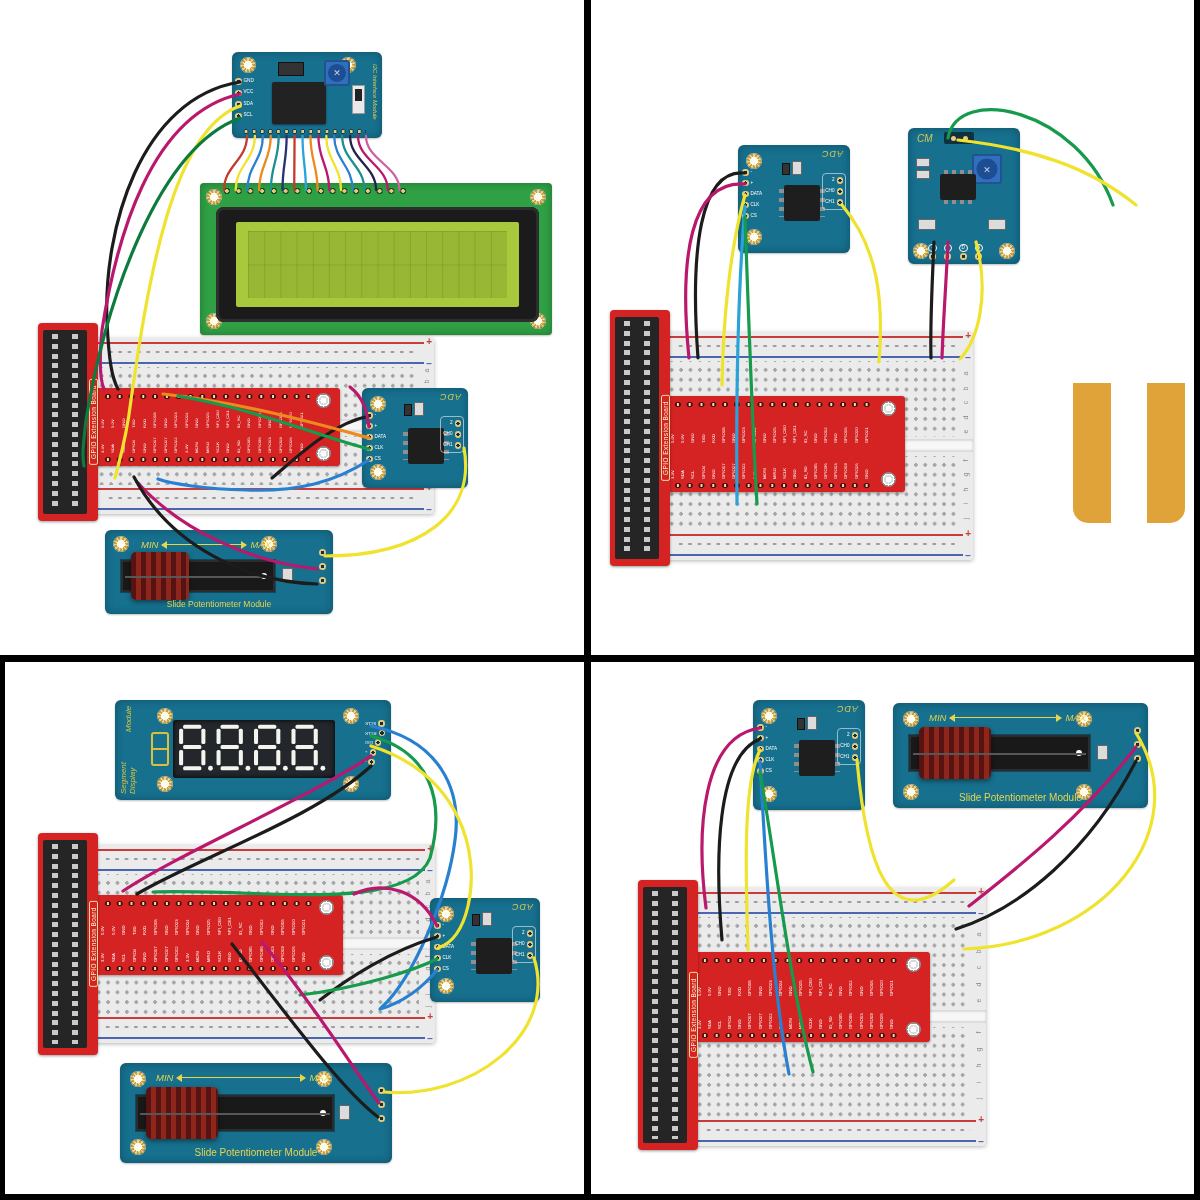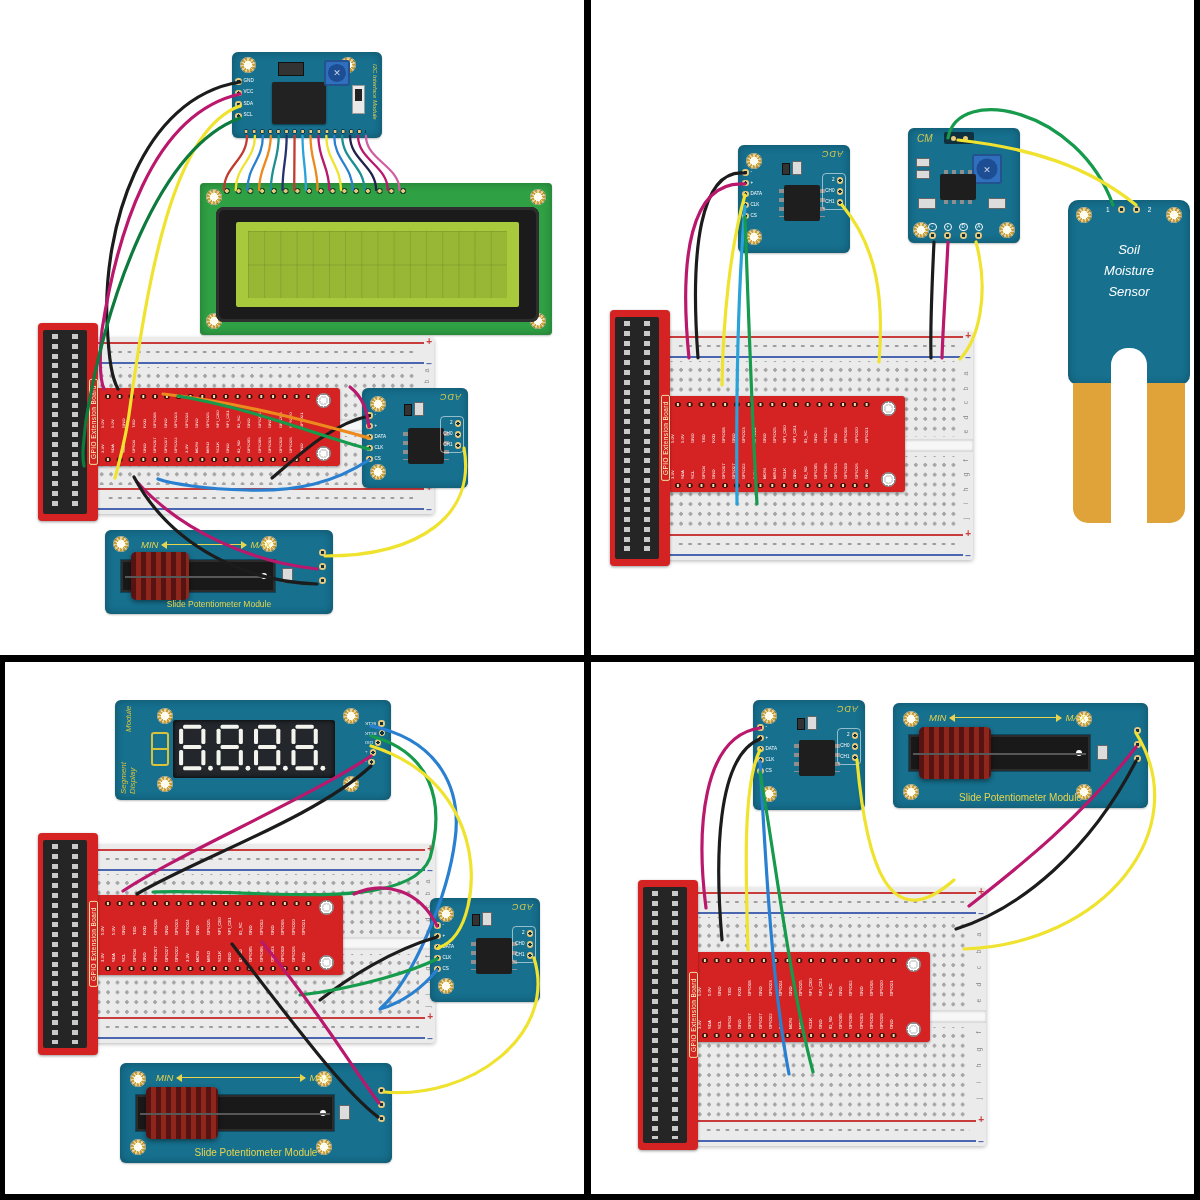--- a/index.html
+++ b/index.html
@@ -501,21 +501,21 @@
           <em>CH0</em>
           <i></i>
         </span>
         <span class="pinrow">
           <em>CH1</em>
           <i></i>
         </span>
       </div>
   </div>
 
-  <div class="module" style="left:908px;top:128px;width:112px;height:115px">
+  <div class="module" style="left:908px;top:128px;width:112px;height:136px">
     <div class="cm-title">CM</div>
     <div class="cm-header">
         <i></i>
         <i></i>
       </div>
     <div class="pot" style="left:64px;top:26px;width:30px;height:30px">
         <span class="dial">✕</span>
       </div>
     <div class="cm-chip"></div>
     <div class="smd" style="left:8px;top:30px;width:12px;height:7px"></div>
@@ -539,35 +539,20 @@
           <i class="goldpin"></i>
         </span>
         <span class="cm-pin">
           <em>A</em>
           <i class="goldpin"></i>
         </span>
       </div>
   </div>
 
   <div class="soil-wrap" style="left:1068px;top:200px;width:122px;height:332px">
-    <div class="soil-body" style="height:185px">
-      <div class="mounthole small" style="left:8px;top:7px"></div>
-      <div class="mounthole small" style="right:8px;top:7px"></div>
-      <div class="soil-pins">
-        <span>1</span>
-        <i class="goldpin"></i>
-        <i class="goldpin"></i>
-        <span>2</span>
-      </div>
-      <div class="soil-text">
-        <div>Soil</div>
-        <div>Moisture</div>
-        <div>Sensor</div>
-      </div>
-    </div>
     <div class="soil-gold" style="top:183px;height:140px"></div>
     <div class="soil-slot" style="left:43px;width:36px;top:148px;height:184px"></div>
   </div>
 </section>
 
 <section class="quadrant">
 
   <div class="bb" style="left:85px;top:845px;width:350px;height:198px">
     <div class="bb-rail">
       <div class="line-red"></div>

